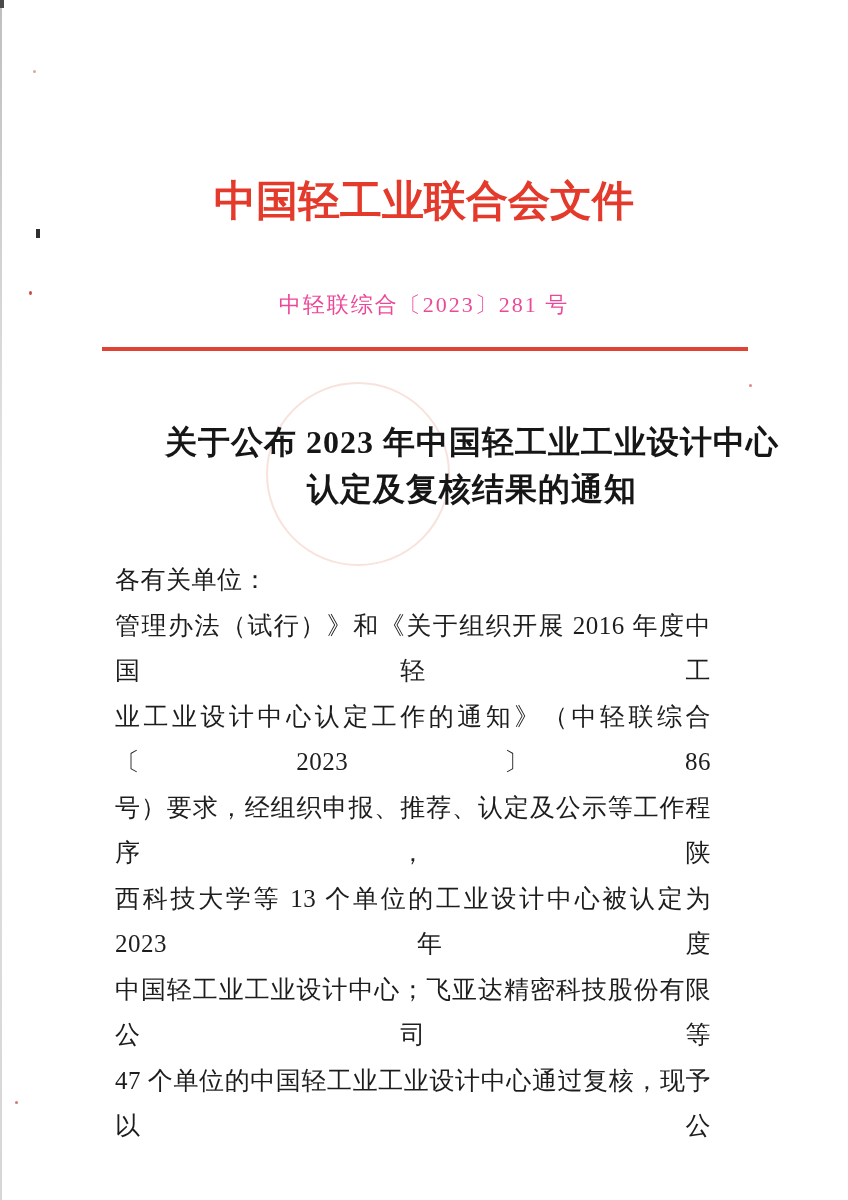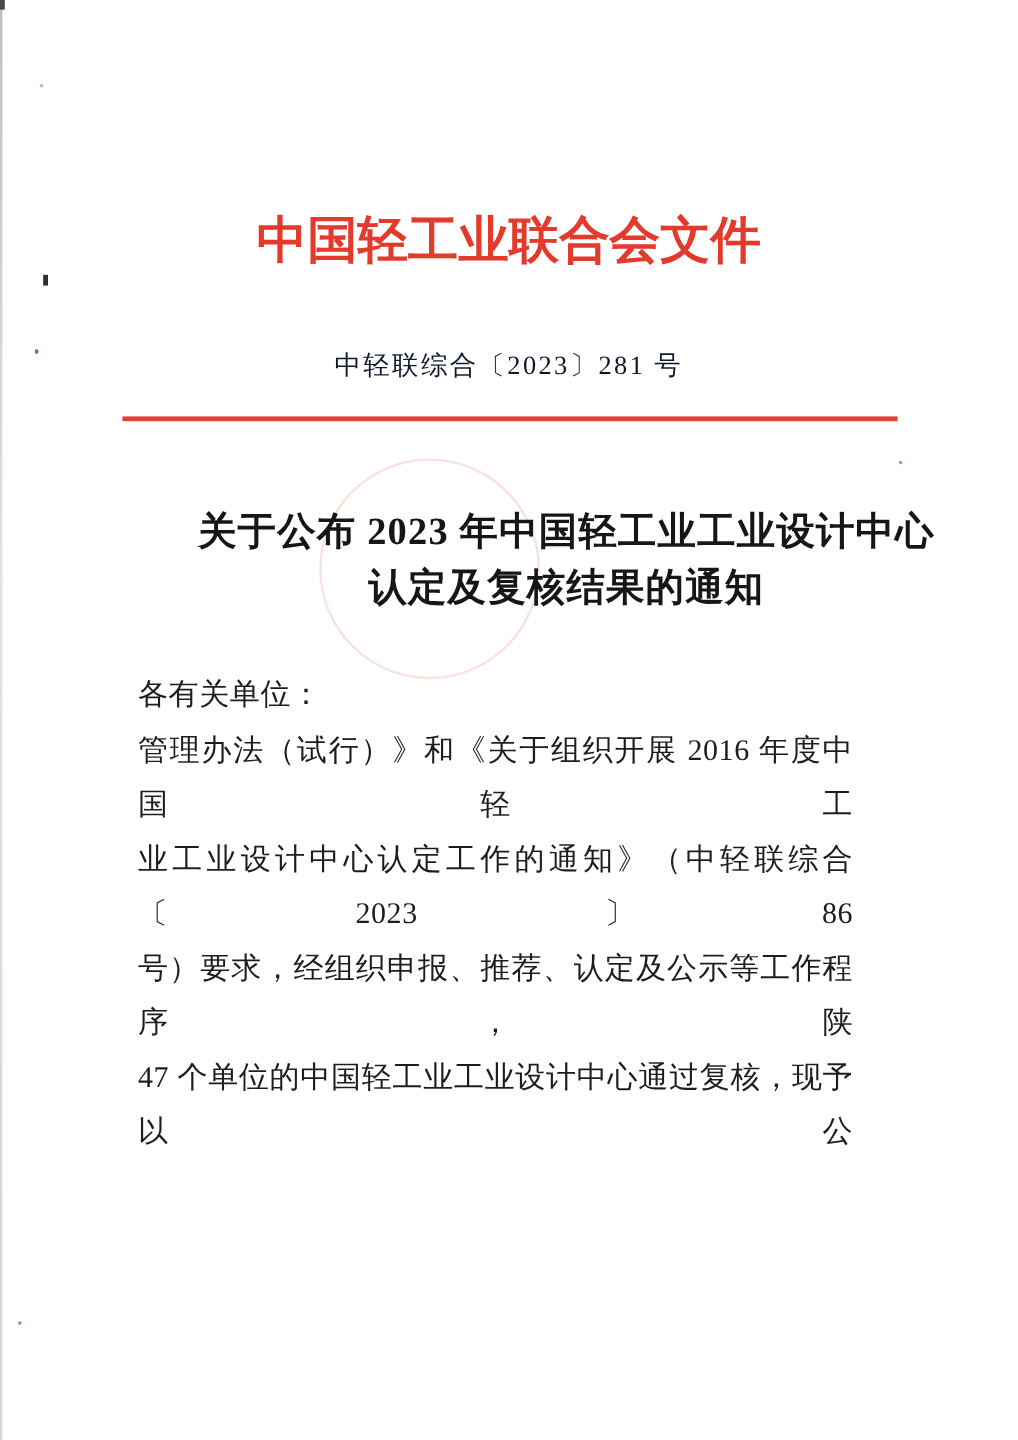--- a/index.html
+++ b/index.html
@@ -35,21 +35,21 @@
     white-space: nowrap;
   }
   .doc-number {
     position: absolute;
     top: 290px;
     left: 0;
     width: 100%;
     text-align: center;
     font-size: 22px;
     letter-spacing: 2px;
-    color: #0f172a;
+    color: #ec4899;
     white-space: nowrap;
   }
   .red-line {
     position: absolute;
     top: 347px;
     left: 102px;
     width: 646px;
     height: 4px;
     background: var(--divider-red, #e04334);
   }
@@ -123,20 +123,22 @@
     <div>关于公布 2023 年中国轻工业工业设计中心</div>
     <div>认定及复核结果的通知</div>
   </div>
 
   <div class="doc-body">
     <div class="body-line">各有关单位：</div>
     <div>
         <div class="body-line just">管理办法（试行）》和《关于组织开展 2016 年度中国轻工</div>
         <div class="body-line just">业工业设计中心认定工作的通知》（中轻联综合〔2023〕86</div>
         <div class="body-line just">号）要求，经组织申报、推荐、认定及公示等工作程序，陕</div>
+        <div class="body-line just">西科技大学等 13 个单位的工业设计中心被认定为 2023 年度</div>
+        <div class="body-line just">中国轻工业工业设计中心；飞亚达精密科技股份有限公司等</div>
         <div class="body-line just">47 个单位的中国轻工业工业设计中心通过复核，现予以公</div>
       </div>
   </div>
 
   <div class="speck speck-1"></div>
   <div class="speck speck-2"></div>
   <div class="speck speck-3"></div>
   <div class="speck speck-4"></div>
   <div class="speck speck-5"></div>
   <div class="speck speck-6"></div>

